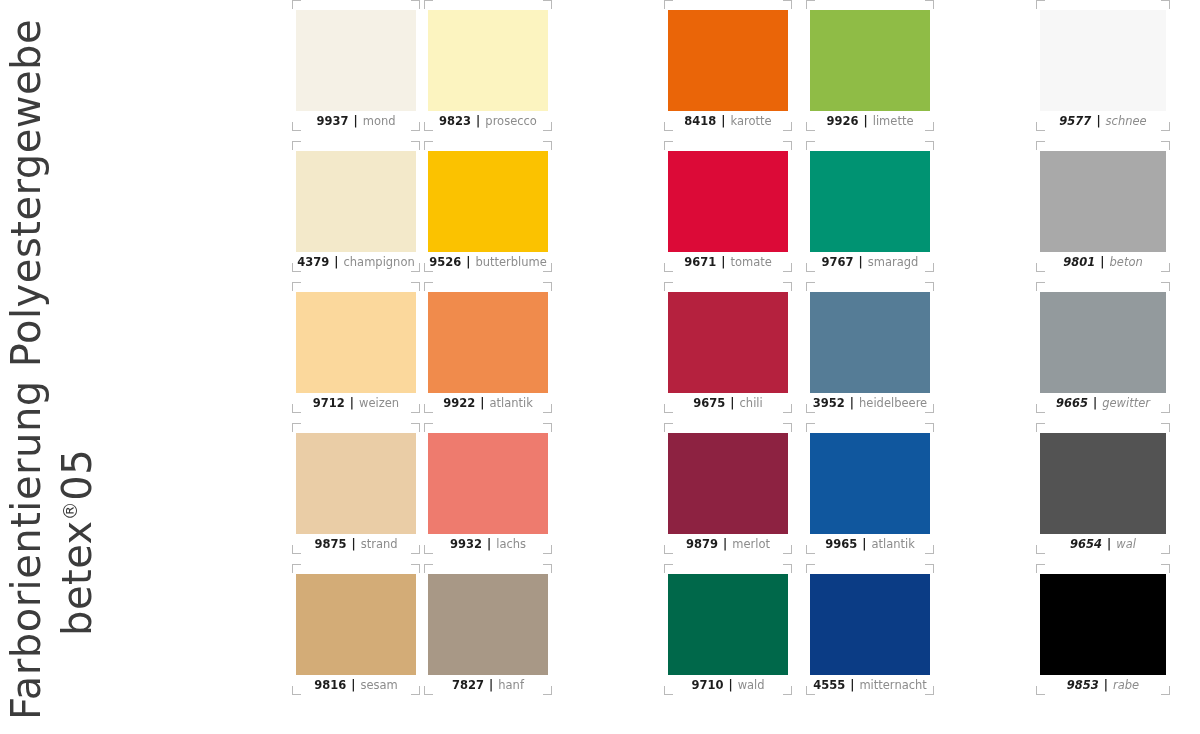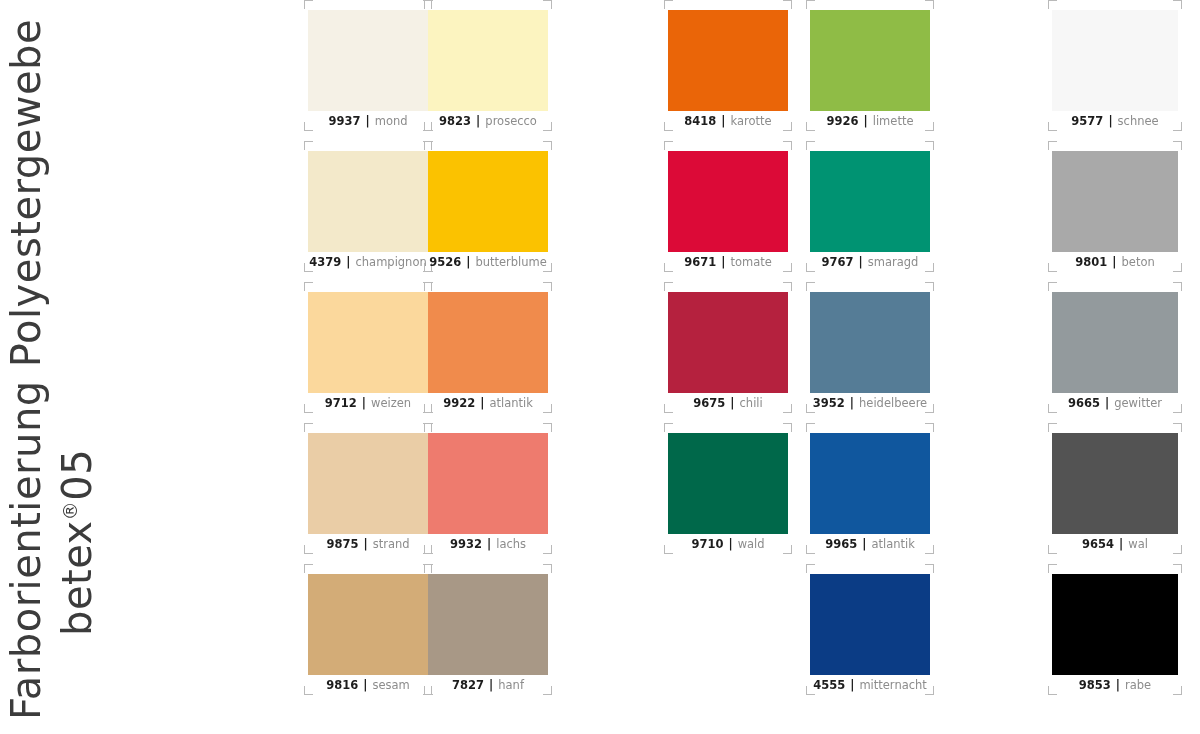--- a/index.html
+++ b/index.html
@@ -67,25 +67,25 @@
   }
   #group-1 { left: 288px;  width: 262px; }
   #group-2 { left: 664px;  width: 276px; }
   #group-3 { left: 1036px; width: 134px; }
 
   .col {
     position: absolute;
     top: 0;
     width: 128px;
   }
-  #group-1 .col-a { left: 16px; }
+  #group-1 .col-a { left: 4px; }
   #group-1 .col-b { left: 136px; }
   #group-2 .col-a { left: 0px; }
   #group-2 .col-b { left: 142px; }
-  #group-3 .col-a { left: 12px; width: 134px; }
+  #group-3 .col-a { left: 0px; width: 134px; font-style: italic; }
 
   .cell {
     position: relative;
     width: 100%;
     height: 131px;
     margin-bottom: 10px;
     box-sizing: border-box;
   }
 
   
@@ -254,20 +254,28 @@
         <div class="mark bl"></div>
         <div class="mark br"></div>
         <div class="chip" title="9675 chili" style="background: rgb(181, 33, 62);"></div>
         <div class="caption"><span class="code">9675</span><span class="sep"> | </span><span class="name">chili</span></div>
       </div>
       <div class="cell">
         <div class="mark tl"></div>
         <div class="mark tr"></div>
         <div class="mark bl"></div>
         <div class="mark br"></div>
+        <div class="chip" title="9879 merlot" style="background: rgb(141, 34, 65);"></div>
+        <div class="caption"><span class="code">9879</span><span class="sep"> | </span><span class="name">merlot</span></div>
+      </div>
+      <div class="cell">
+        <div class="mark tl"></div>
+        <div class="mark tr"></div>
+        <div class="mark bl"></div>
+        <div class="mark br"></div>
         <div class="chip" title="9710 wald" style="background: rgb(0, 104, 74);"></div>
         <div class="caption"><span class="code">9710</span><span class="sep"> | </span><span class="name">wald</span></div>
       </div>
     </div>
     <div class="col col-b">
       <div class="cell">
         <div class="mark tl"></div>
         <div class="mark tr"></div>
         <div class="mark bl"></div>
         <div class="mark br"></div>

